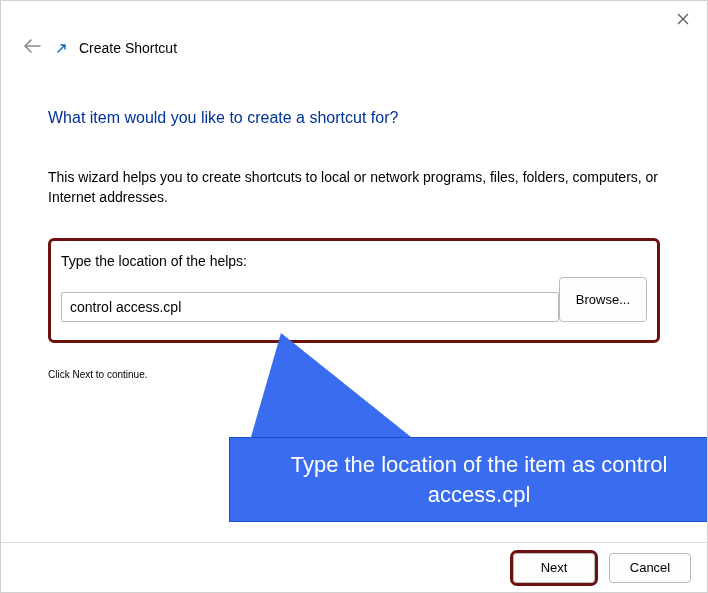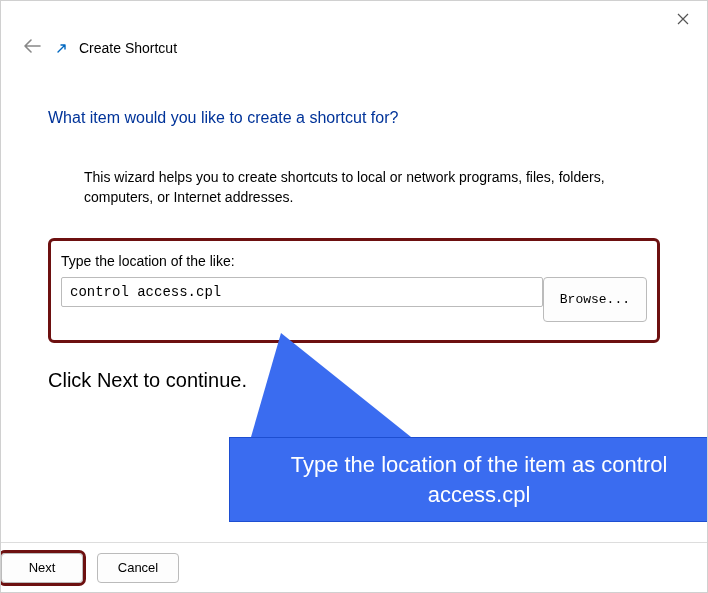--- a/index.html
+++ b/index.html
@@ -55,39 +55,37 @@
     color: #003399;
     font-size: 16px;
     font-weight: 400;
     margin-bottom: 40px;
   }
   .description {
     font-size: 14px;
     color: #000;
     line-height: 1.45;
     margin-bottom: 30px;
-    margin-left: 36px;
   }
   .highlight-box {
     border: 3px solid #6d1010;
     border-radius: 6px;
     padding: 12px 10px 18px 10px;
     margin-bottom: 26px;
     position: relative;
   }
   .field-label {
     font-size: 14px;
     color: #000;
     margin-bottom: 8px;
   }
   .field-row {
     display: flex;
     gap: 0;
-    align-items: flex-start;
-    font-family: Liberation Mono, monospace;
+    align-items: flex-end;
   }
   .location-input {
     flex: 1;
     height: 30px;
     border: 1px solid #bbb;
     border-radius: 2px;
     padding: 0 8px;
     font-size: 14px;
     font-family: inherit;
     outline: none;
@@ -96,21 +94,21 @@
     height: 45px;
     padding: 0 16px;
     border: 1px solid #bbb;
     border-radius: 4px;
     background: #fdfdfd;
     font-size: 13px;
     font-family: inherit;
     cursor: pointer;
   }
   .continue-text {
-    font-size: 20px;
+    font-size: 10px;
     color: #000;
   }
   .callout-arrow {
     position: absolute;
     top: 332px;
     left: 250px;
     width: 200px;
     height: 120px;
     pointer-events: none;
   }
@@ -128,21 +126,21 @@
     padding: 12px 10px;
     line-height: 1.35;
     pointer-events: none;
   }
   .footer {
     position: absolute;
     bottom: 0; left: 0; right: 0;
     height: 50px;
     border-top: 1px solid #ddd;
     display: flex;
-    justify-content: flex-start;
+    justify-content: flex-end;
     align-items: center;
     gap: 14px;
     padding-right: 16px;
     background: #fff;
   }
   .btn {
     height: 30px;
     min-width: 82px;
     border: 1px solid #bbb;
     border-radius: 4px;
@@ -177,21 +175,21 @@
       </svg>
   </span>
   <span class="header-title">Create Shortcut</span>
 </div>
 
 <div class="content">
   <h1 class="heading">What item would you like to create a shortcut for?</h1>
   <p class="description">This wizard helps you to create shortcuts to local or network programs, files, folders, computers, or Internet addresses.</p>
 
   <div class="highlight-box">
-    <div class="field-label">Type the location of the like:</div>
+    <div class="field-label">Type the location of the helps:</div>
     <div class="field-row">
       <input class="location-input" type="text" value="control access.cpl" style="">
       <button class="browse-btn">Browse...</button>
     </div>
   </div>
 
   <p class="continue-text">Click Next to continue.</p>
 </div>
 
 <svg class="callout-arrow" viewBox="0 0 200 120">

